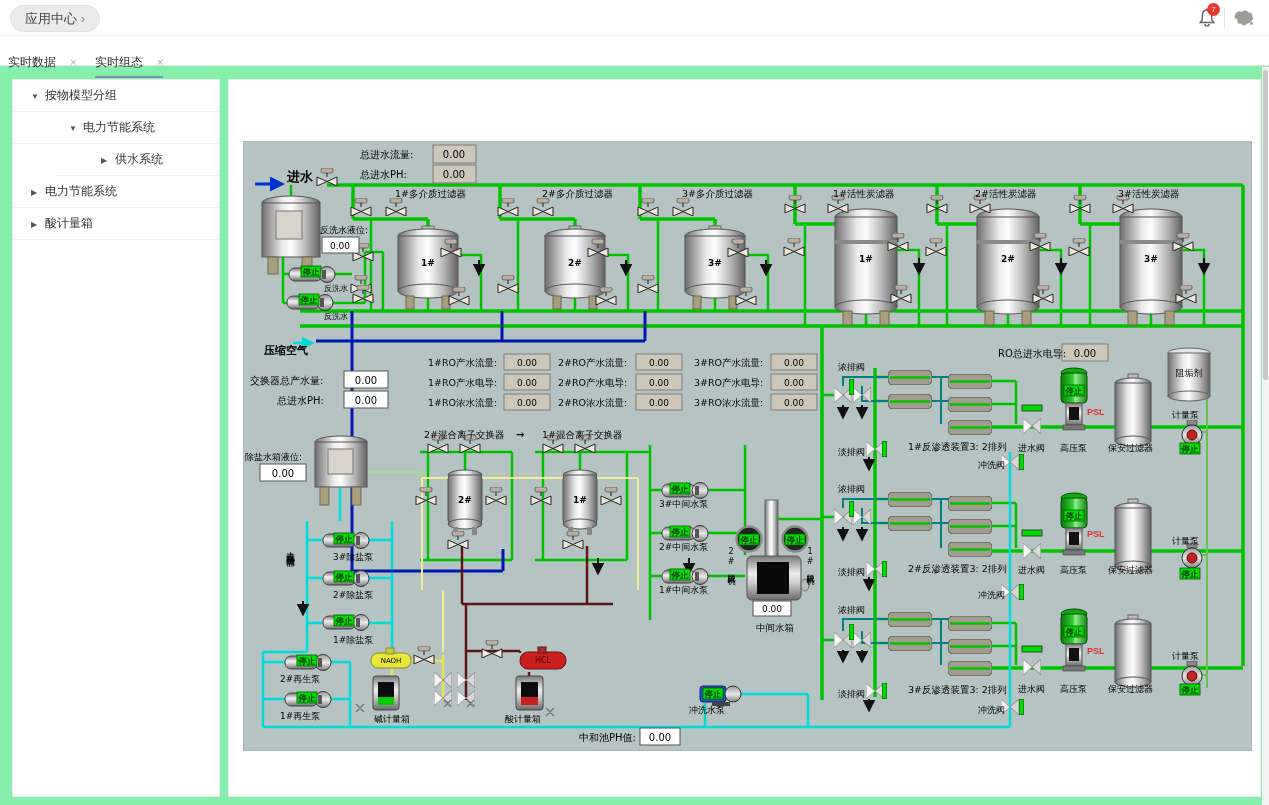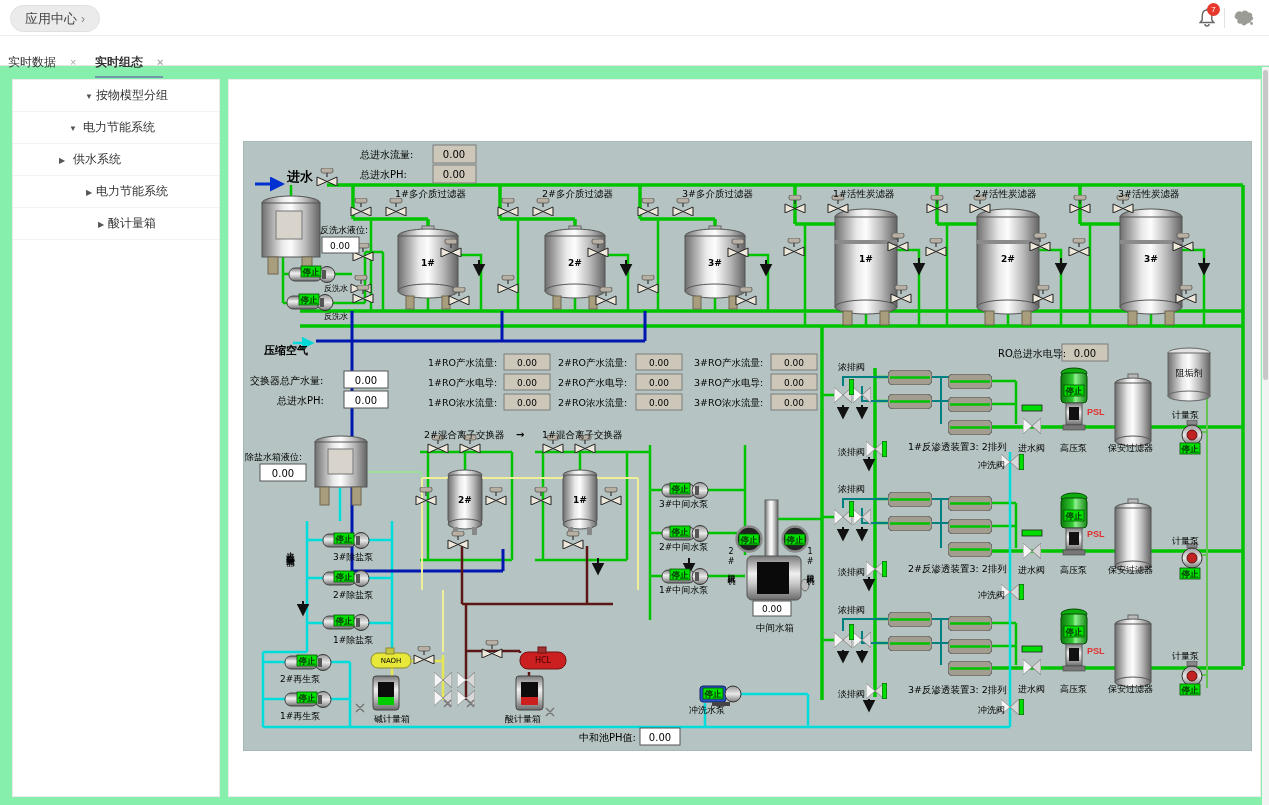--- a/index.html
+++ b/index.html
@@ -10,26 +10,26 @@
   .pill { position:absolute; left:10px; top:5px; height:27px; line-height:25px; padding:0 14px; background:#ebebeb; border:1px solid #e0e0e0; border-radius:14px; font-size:13px; color:#444; cursor:pointer; }
   .pill .chev { color:#888; margin-left:4px; font-size:12px; }
   .bell { position:absolute; left:1196px; top:7px; width:22px; height:22px; cursor:pointer; }
   .badge { position:absolute; left:1207px; top:3px; min-width:13px; height:13px; border-radius:7px; background:#e8382e; color:#fff; font-size:8px; line-height:13px; text-align:center; }
   .vdiv { position:absolute; left:1224px; top:8px; width:1px; height:20px; background:#e2e2e2; }
   .china { position:absolute; left:1232px; top:8px; width:24px; height:20px; }
 
   .tabbar { position:absolute; top:36px; left:0; width:1269px; height:30px; background:#fff; border-bottom:1px solid #e4e4e4; }
   .tab { position:absolute; top:12px; height:30px; line-height:29px; font-size:12px; color:#333; cursor:pointer; }
   .tab .x { color:#aaa; font-size:11px; margin-left:14px; cursor:pointer; }
-  .tab.active { border-bottom:2px solid #7296ab;font-weight:bold; }
+  .tab.active { border-bottom:2px solid #7296ab; }
 
   .sidebar { position:absolute; left:12px; top:79px; width:208px; height:718px; background:#fff; border:1px solid #ececec; }
   .sitem { height:32px; line-height:31px; border-bottom:1px solid #f2f2f2; font-size:12px; color:#333; cursor:pointer; white-space:nowrap; overflow:hidden; }
   .sitem .ar { display:inline-block; width:14px; font-size:8px; color:#555; }
-  .lv0 { padding-left:18px;text-align:center; } .lv1 { padding-left:56px; } .lv2 { padding-left:46px; }
+  .lv0 { padding-left:18px; } .lv1 { padding-left:56px; } .lv2 { padding-left:46px;margin-left:42px; }
 
   .main { position:absolute; left:228px; top:79px; width:1033px; height:718px; background:#fff; border:1px solid #ececec; }
   .diagram { position:absolute; left:14px; top:61px; }
 
   .sb { position:absolute; left:1262px; top:67px; width:7px; height:738px; background:#f3f3f3; }
   .sb .thumb { position:absolute; left:1px; top:3px; width:5px; height:310px; background:#c7c7c7; border-radius:3px; }
 
   
   .t  { font-family:"DejaVu Sans",sans-serif; font-size:10px; fill:#000; }
   .t9 { font-size:9px; } .t85 { font-size:8.5px; } .t8 { font-size:8px; } .t95 { font-size:9.5px; }

